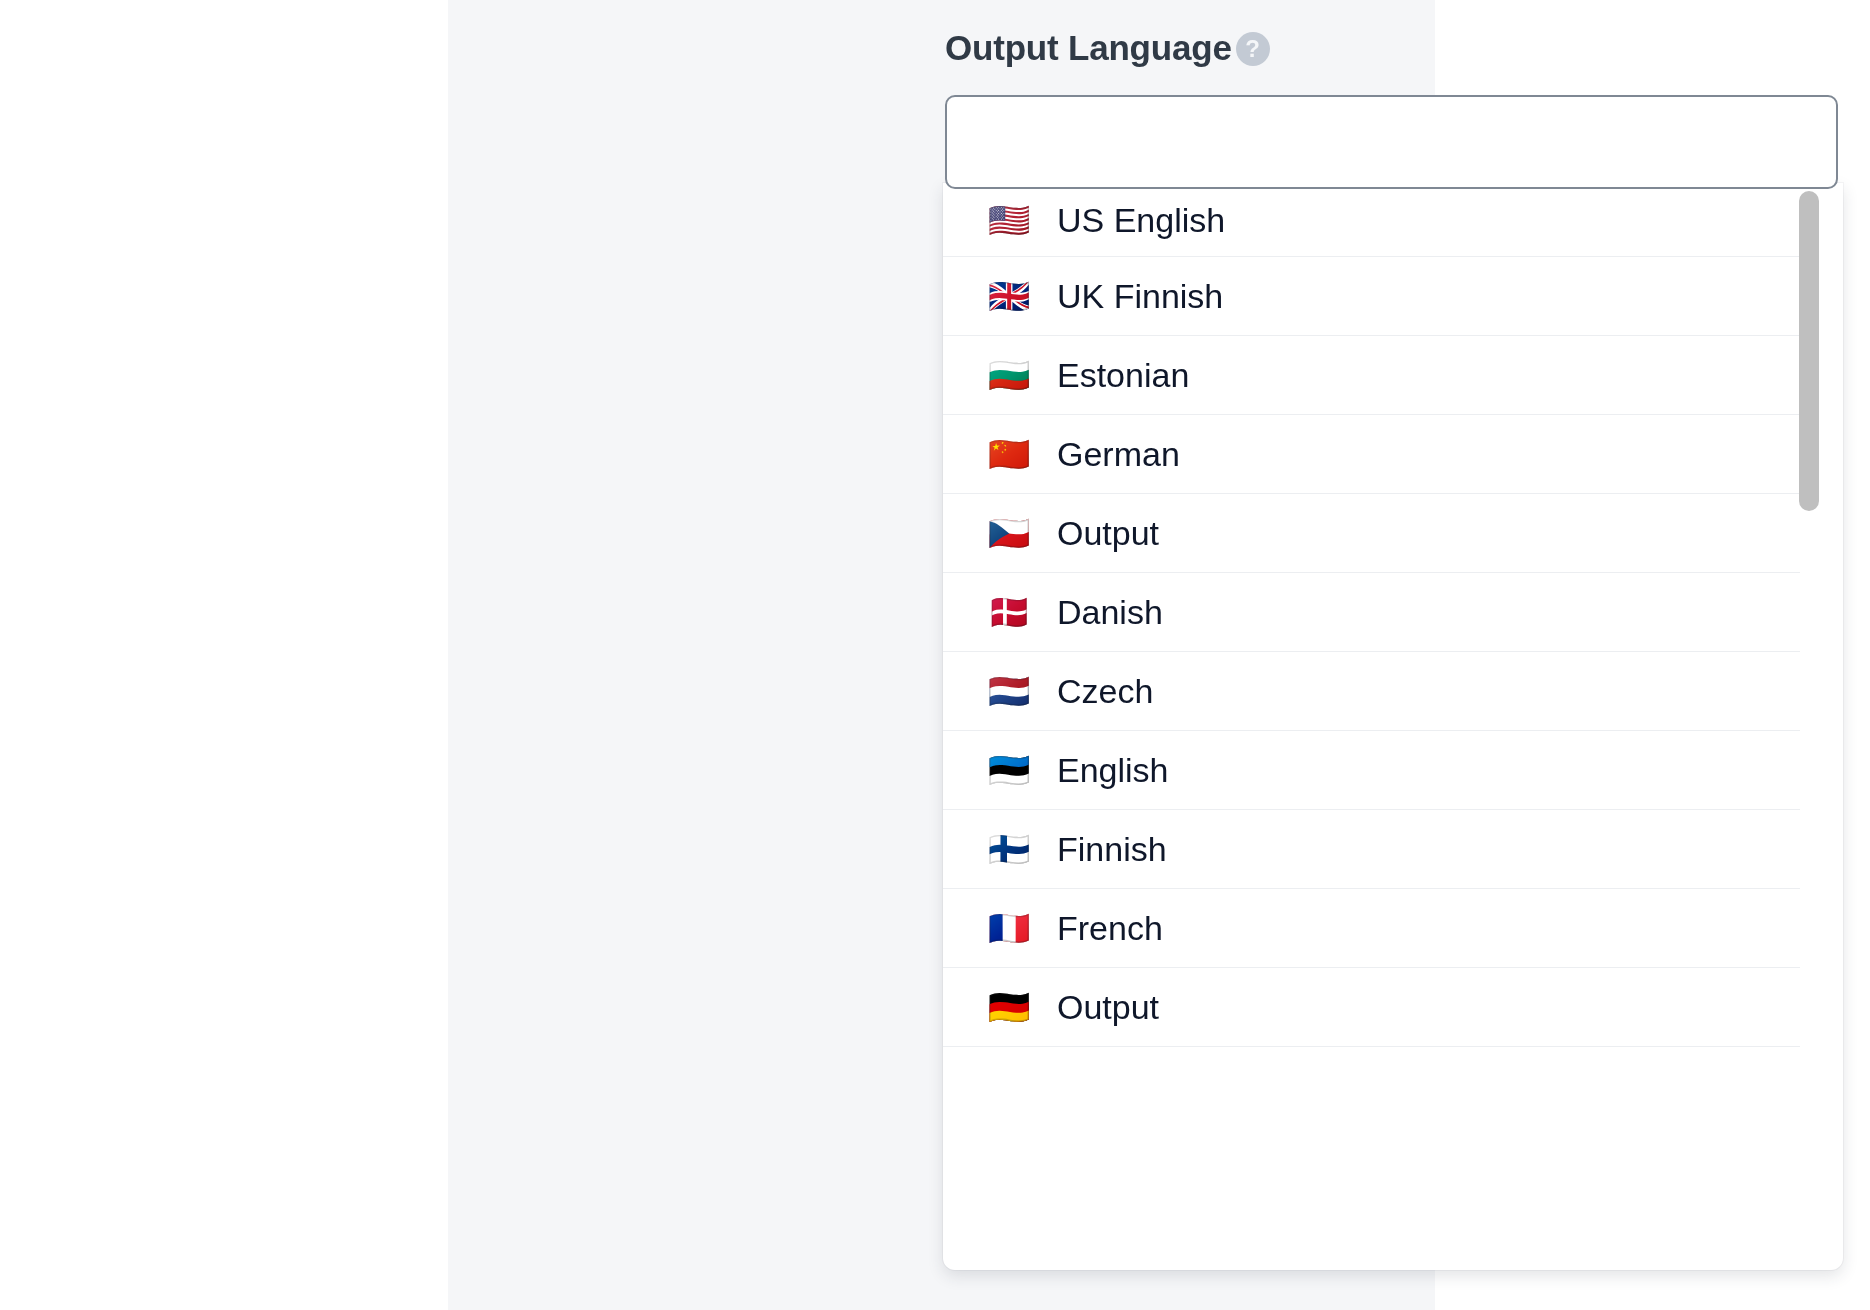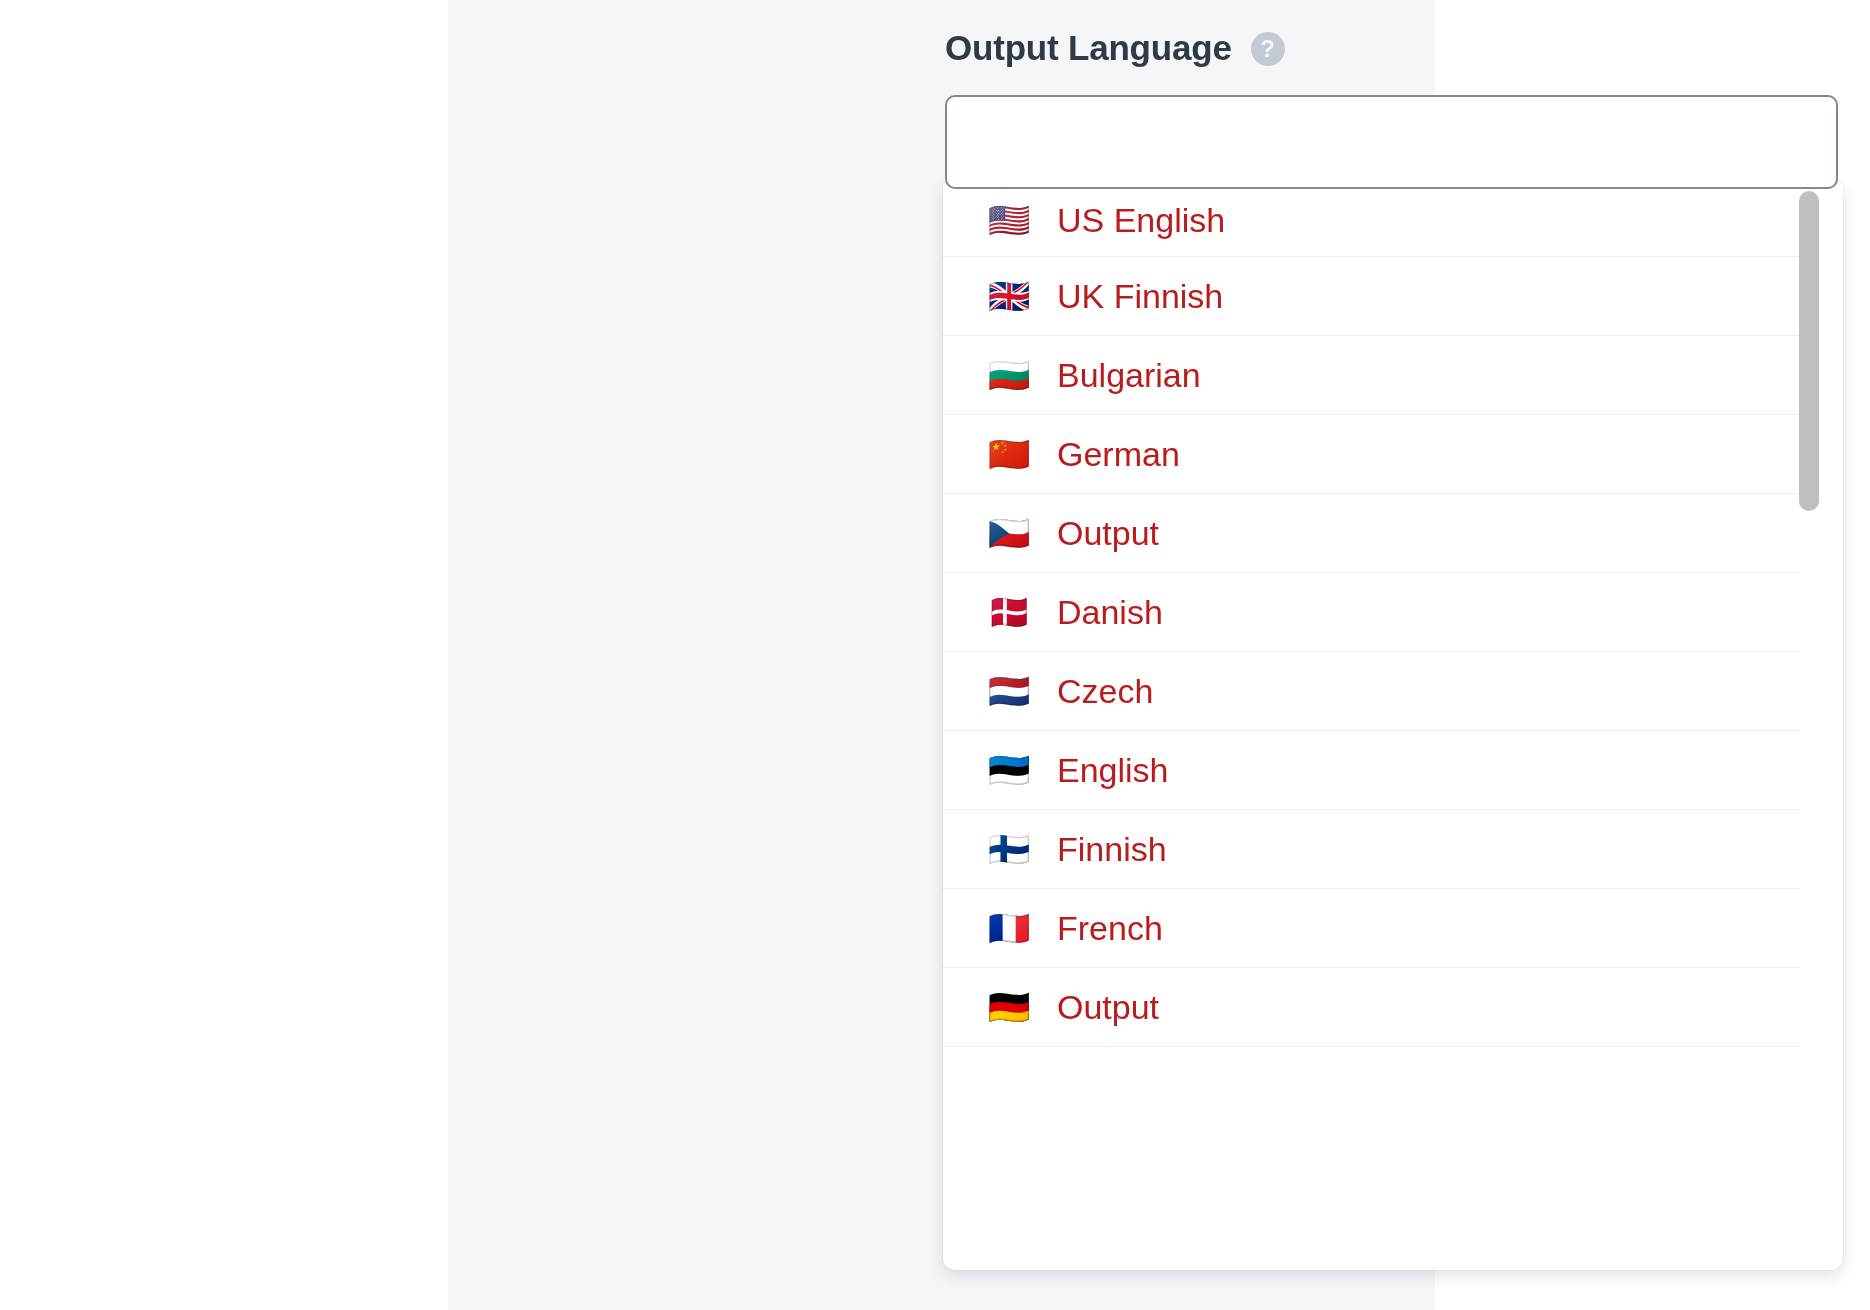--- a/index.html
+++ b/index.html
@@ -37,21 +37,21 @@
   #field-block {
     position: absolute;
     left: 497px;
     top: 0;
     width: 894px;
   }
 
   #label-row {
     display: flex;
     align-items: center;
-    gap: 19px;
+    gap: 4px;
     height: 76px;
     padding-top: 18px;
     box-sizing: border-box;
   }
 
   #label-text {
     font-size: 35px;
     font-weight: bold;
     color: #303a46;
     letter-spacing: -0.2px;
@@ -137,21 +137,21 @@
   .option-flag {
     font-size: 34px;
     line-height: 1;
     width: 44px;
     flex: none;
     font-family: "DejaVu Sans", sans-serif;
   }
 
   .option-label {
     font-size: 34px;
-    color: #b91c1c;
+    color: #0f172a;
     line-height: 1;
     white-space: nowrap;
     margin-left: 25px;
   }
 
   
   #scroll-track {
     position: absolute;
     right: 22px;
     top: 0;
@@ -190,21 +190,21 @@
           <div class="option-row">
             <span class="option-flag">🇺🇸</span>
             <span class="option-label">US English</span>
           </div>
           <div class="option-row">
             <span class="option-flag">🇬🇧</span>
             <span class="option-label">UK Finnish</span>
           </div>
           <div class="option-row">
             <span class="option-flag">🇧🇬</span>
-            <span class="option-label">Bulgarian</span>
+            <span class="option-label">Estonian</span>
           </div>
           <div class="option-row">
             <span class="option-flag">🇨🇳</span>
             <span class="option-label">German</span>
           </div>
           <div class="option-row">
             <span class="option-flag">🇨🇿</span>
             <span class="option-label">Output</span>
           </div>
           <div class="option-row">

